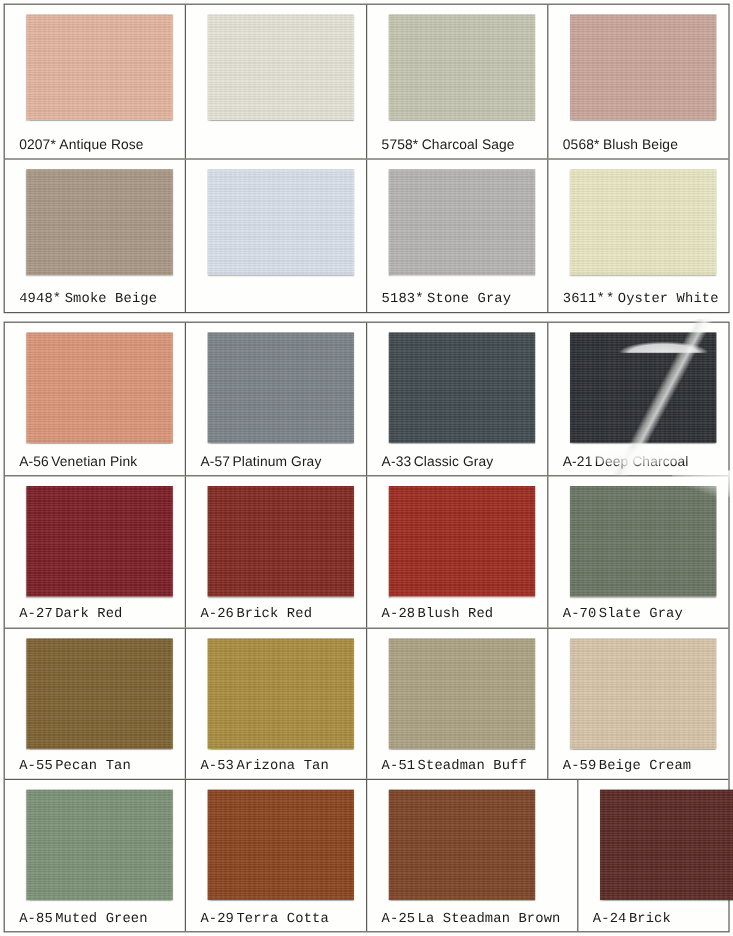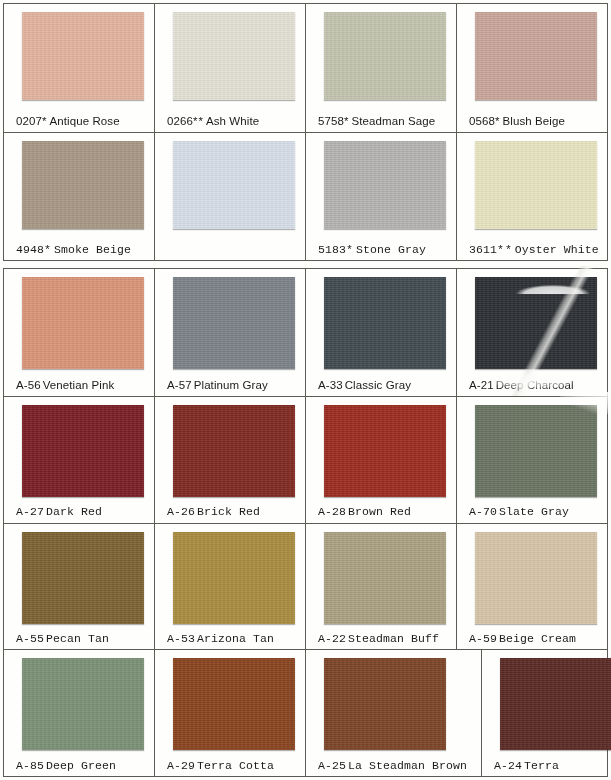--- a/index.html
+++ b/index.html
@@ -177,32 +177,28 @@
           </div>
           <div class="caption">
             <span class="code">0207</span>
             <span class="cname"><span class="stars">*</span><span>Antique Rose</span></span>
           </div>
         </div>
         <div class="cell">
           <div class="chip-wrap">
             <div class="chip" style="background-color: rgb(227, 225, 213);"></div>
           </div>
-          <div class="caption">
-            <span class="code">0266</span>
-            <span class="cname"><span class="stars">**</span><span>Ash White</span></span>
-          </div>
         </div>
         <div class="cell">
           <div class="chip-wrap">
             <div class="chip" style="background-color: rgb(195, 197, 176);"></div>
           </div>
           <div class="caption">
             <span class="code">5758</span>
-            <span class="cname"><span class="stars">*</span><span>Steadman Sage</span></span>
+            <span class="cname"><span class="stars">*</span><span>Charcoal Sage</span></span>
           </div>
         </div>
         <div class="cell">
           <div class="chip-wrap">
             <div class="chip" style="background-color: rgb(201, 165, 155);"></div>
           </div>
           <div class="caption">
             <span class="code">0568</span>
             <span class="cname"><span class="stars">*</span><span>Blush Beige</span></span>
           </div>
@@ -300,21 +296,21 @@
             <span class="code">A-26</span>
             <span class="cname"><span class="stars"></span><span>Brick Red</span></span>
           </div>
         </div>
         <div class="cell">
           <div class="chip-wrap">
             <div class="chip" style="background-color: rgb(156, 44, 32);"></div>
           </div>
           <div class="caption">
             <span class="code">A-28</span>
-            <span class="cname"><span class="stars"></span><span>Brown Red</span></span>
+            <span class="cname"><span class="stars"></span><span>Blush Red</span></span>
           </div>
         </div>
         <div class="cell">
           <div class="chip-wrap">
             <div class="chip" style="background-color: rgb(106, 117, 99);"></div>
           </div>
           <div class="caption">
             <span class="code">A-70</span>
             <span class="cname"><span class="stars"></span><span>Slate Gray</span></span>
           </div>
@@ -337,42 +333,42 @@
           <div class="caption">
             <span class="code">A-53</span>
             <span class="cname"><span class="stars"></span><span>Arizona Tan</span></span>
           </div>
         </div>
         <div class="cell">
           <div class="chip-wrap">
             <div class="chip" style="background-color: rgb(171, 161, 131);"></div>
           </div>
           <div class="caption">
-            <span class="code">A-22</span>
+            <span class="code">A-51</span>
             <span class="cname"><span class="stars"></span><span>Steadman Buff</span></span>
           </div>
         </div>
         <div class="cell">
           <div class="chip-wrap">
             <div class="chip" style="background-color: rgb(214, 196, 168);"></div>
           </div>
           <div class="caption">
             <span class="code">A-59</span>
             <span class="cname"><span class="stars"></span><span>Beige Cream</span></span>
           </div>
         </div>
       </div>
       <div class="row">
         <div class="cell">
           <div class="chip-wrap">
             <div class="chip" style="background-color: rgb(123, 145, 118);"></div>
           </div>
           <div class="caption">
             <span class="code">A-85</span>
-            <span class="cname"><span class="stars"></span><span>Deep Green</span></span>
+            <span class="cname"><span class="stars"></span><span>Muted Green</span></span>
           </div>
         </div>
         <div class="cell">
           <div class="chip-wrap">
             <div class="chip" style="background-color: rgb(138, 68, 31);"></div>
           </div>
           <div class="caption">
             <span class="code">A-29</span>
             <span class="cname"><span class="stars"></span><span>Terra Cotta</span></span>
           </div>
@@ -385,21 +381,21 @@
             <span class="code">A-25</span>
             <span class="cname"><span class="stars"></span><span>La Steadman Brown</span></span>
           </div>
         </div>
         <div class="cell">
           <div class="chip-wrap">
             <div class="chip" style="background-color: rgb(91, 42, 38);"></div>
           </div>
           <div class="caption">
             <span class="code">A-24</span>
-            <span class="cname"><span class="stars"></span><span>Terra</span></span>
+            <span class="cname"><span class="stars"></span><span>Brick</span></span>
           </div>
         </div>
       </div>
     </div>
 
   <div class="artifact" id="crease-a"></div>
   <div class="artifact" id="crease-b"></div>
   <div class="artifact" id="crease-c"></div>
   <div class="artifact" id="crease-d"></div>
 

